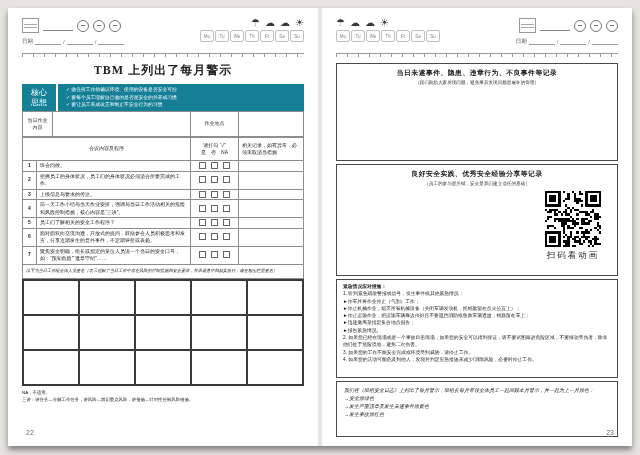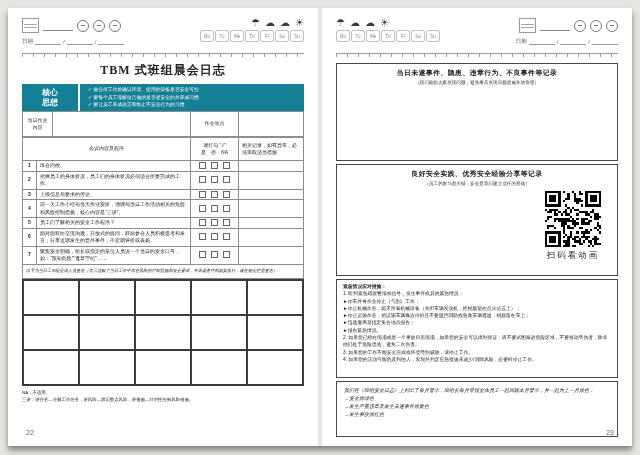--- a/index.html
+++ b/index.html
@@ -34,21 +34,21 @@
   .day-cell{width:12px;height:10px;border:1px solid #c0c0c0;border-radius:2px;
     font-size:4.5px;color:#8a8a8a;display:flex;align-items:center;justify-content:center;background:#fdfdfd;}
   .ruler{height:4px;border-top:1px solid #999;
     background:repeating-linear-gradient(90deg,#999 0 1px,transparent 1px 11px);
     background-size:100% 3px;background-repeat:no-repeat;margin-top:3px;}
 
   
   .doc-title{text-align:center;font-family:"Liberation Serif","DejaVu Serif",serif;
     font-weight:bold;font-size:12px;margin:4px 0 5px 0;letter-spacing:1px;}
   .core-band{display:flex;gap:2px;height:27px;margin-bottom:0;}
-  .core-label{width:56px;color:#fff;font-weight:bold;font-size:8px;line-height:1.15;
+  .core-label{width:34px;color:#fff;font-weight:normal;font-size:8px;line-height:1.15;
     display:flex;flex-direction:column;align-items:center;justify-content:center;}
   .core-slogans{flex:1;color:#fff;font-size:4.8px;line-height:1.6;
     display:flex;flex-direction:column;justify-content:center;padding-left:8px;}
   table{border-collapse:collapse;width:100%;table-layout:fixed;}
   .tbl td{border:1px solid #8d8d8d;font-size:5px;line-height:1.5;padding:1px 3px;vertical-align:middle;}
   .work-row td{height:22px;}
   .lbl{color:#333;text-align:center;}
   .hdr-cells td{text-align:center;height:20px;color:#222;}
   .chk-hd{font-size:4.8px;line-height:1.6;}
   .rec-hd{font-size:4.6px;line-height:1.5;text-align:left !important;}
@@ -124,21 +124,21 @@
             <span class="day-cell">We</span>
             <span class="day-cell">Th</span>
             <span class="day-cell">Fr</span>
             <span class="day-cell">Sa</span>
             <span class="day-cell">Su</span>
           </div>
         </div>
       </div>
       <div class="ruler"></div>
 
-      <div class="doc-title">TBM 式班组晨会日志</div>
+      <div class="doc-title">TBM 上列出了每月警示</div>
 
       <div class="core-band">
         <div class="core-label" style="background:#157f96;">
           <span>核心</span>
           <span>思想</span>
         </div>
         <div class="core-slogans" style="background:#157f96;">
           <span>✓ 做任何工作前确认环境、使用的设备是否安全可控</span>
           <span>✓ 要每个员工理解自己做的是否是安全的并养成习惯</span>
           <span>✓ 要让员工养成改正和制止不安全行为的习惯</span>

